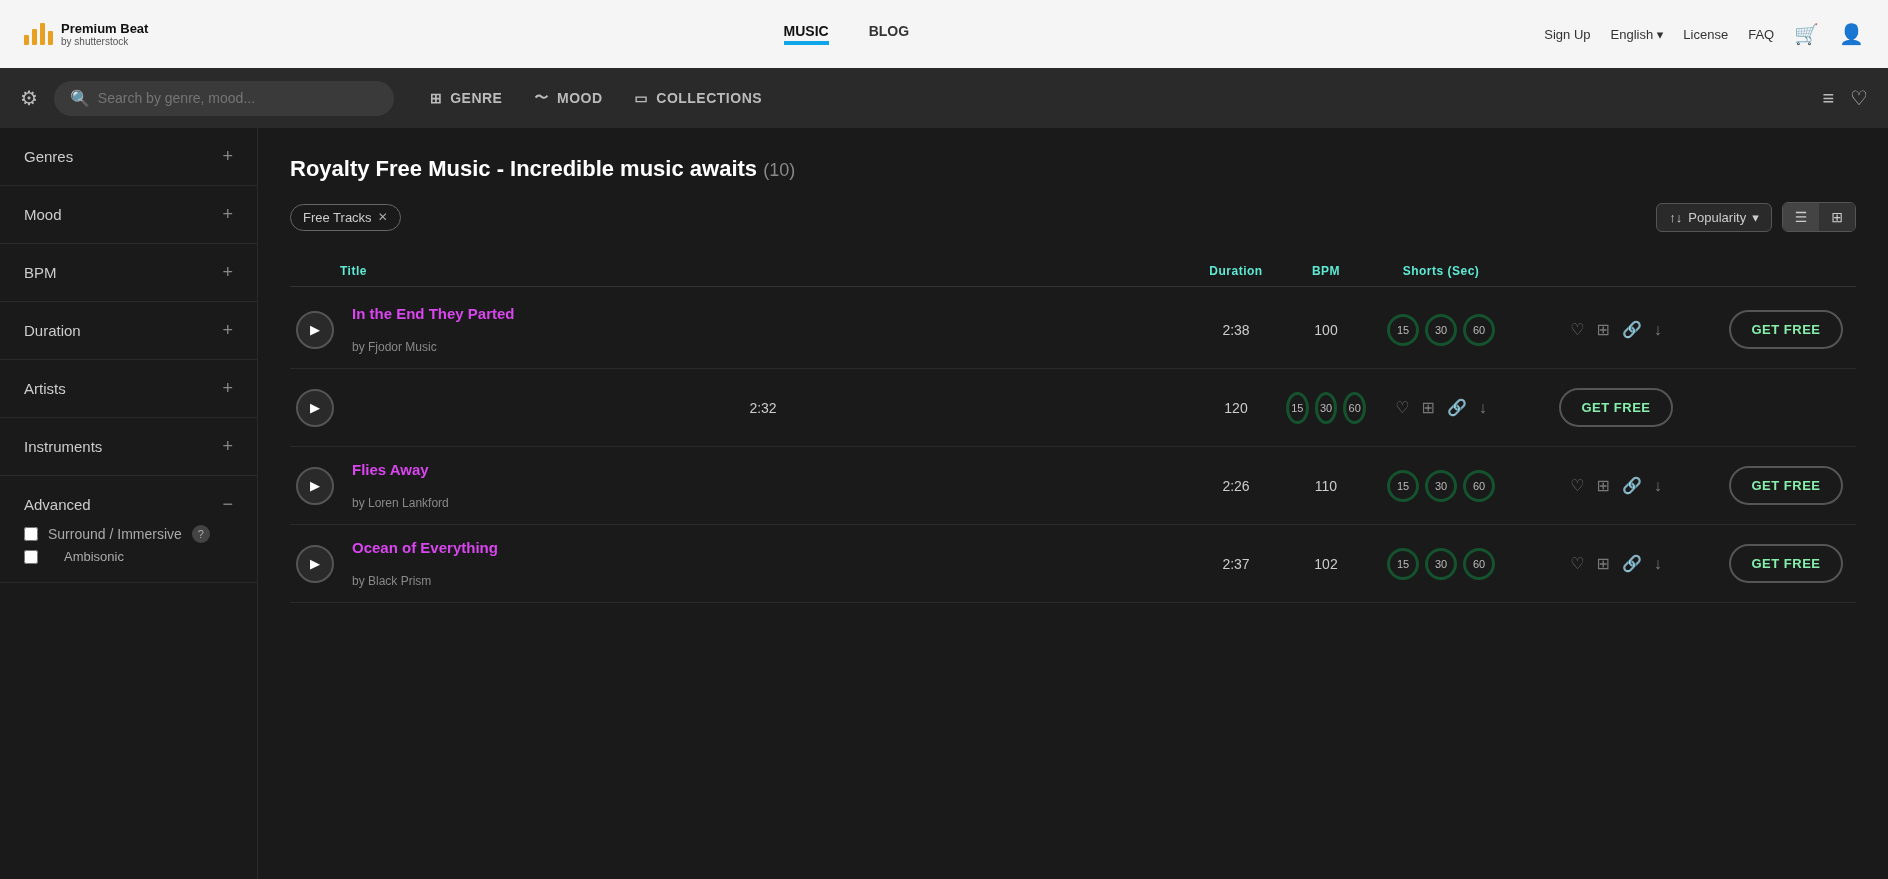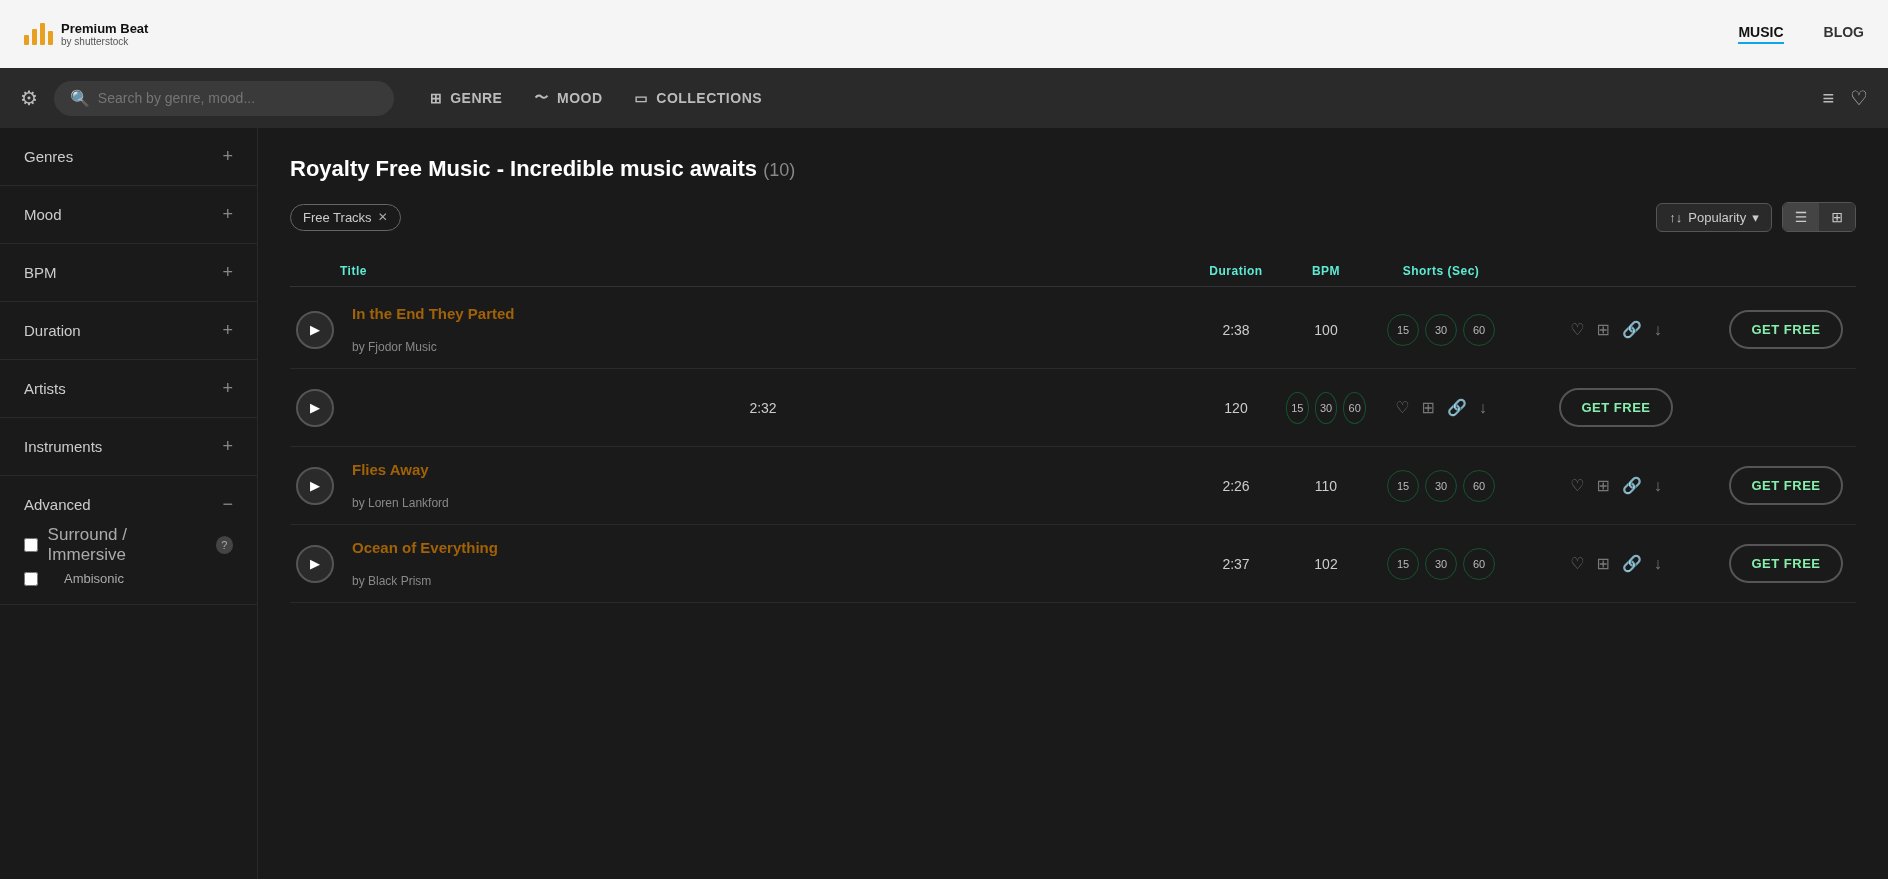--- a/index.html
+++ b/index.html
@@ -18,21 +18,21 @@
     .logo-bars { display: flex; gap: 3px; align-items: flex-end; }
     .logo-bar { background: #e8a020; width: 5px; border-radius: 1px; }
     .logo-bar:nth-child(1) { height: 10px; }
     .logo-bar:nth-child(2) { height: 16px; }
     .logo-bar:nth-child(3) { height: 22px; }
     .logo-bar:nth-child(4) { height: 14px; }
     .logo-text { font-size: 13px; font-weight: 700; color: #111; line-height: 1.2; }
     .logo-sub { font-size: 10px; color: #555; font-weight: 400; }
     .top-nav-links { display: flex; gap: 40px; }
     .top-nav-link { font-size: 14px; color: #333; text-decoration: none; font-weight: 600; cursor: pointer; }
-    .top-nav-link.active { color: #111; border-bottom: 2px solid #0ea5e9; padding-bottom: 2px; }
+    .top-nav-link.active { color: #111; border-bottom: 4px solid #0ea5e9; padding-bottom: 2px; }
     .top-nav-right { display: flex; align-items: center; gap: 20px; }
     .top-nav-right-item { font-size: 13px; color: #333; cursor: pointer; }
 
     
     .search-bar {
       background: #2a2a2a;
       display: flex;
       align-items: center;
       padding: 0 20px;
       height: 60px;
@@ -79,21 +79,21 @@
       padding: 18px 24px;
       border-bottom: 1px solid #2a2a2a;
       cursor: pointer;
     }
     .sidebar-item-label { font-size: 15px; color: #ccc; font-weight: 500; }
     .sidebar-plus { color: #888; font-size: 18px; }
     .sidebar-minus { color: #888; font-size: 18px; }
     .sidebar-advanced { padding: 18px 24px; border-bottom: 1px solid #2a2a2a; }
     .sidebar-advanced-header { display: flex; align-items: center; justify-content: space-between; }
     .surround-row { display: flex; align-items: center; gap: 10px; padding: 10px 0 6px 0; }
-    .surround-label { font-size: 17px; color: #aaa; }
+    .surround-label { font-size: 14px; color: #aaa; }
     .help-icon { background: #444; border-radius: 50%; width: 18px; height: 18px; display: flex; align-items: center; justify-content: center; font-size: 11px; color: #aaa; cursor: pointer; }
     .checkbox { width: 14px; height: 14px; border: 1px solid #666; background: transparent; cursor: pointer; }
     .ambisonic-row { display: flex; align-items: center; gap: 26px; }
     .ambisonic-label { font-size: 13px; color: #aaa; }
 
     
     .content { flex: 1; background: #1a1a1a; padding: 28px 32px; overflow-y: auto; }
 
     .page-title { font-size: 22px; font-weight: 700; color: #fff; margin-bottom: 20px; }
     .page-title-count { font-size: 18px; font-weight: 400; color: #888; }
@@ -140,29 +140,29 @@
     }
     .play-btn {
       width: 38px; height: 38px;
       border-radius: 50%;
       background: #2a2a2a;
       border: 2px solid #555;
       display: flex; align-items: center; justify-content: center;
       cursor: pointer; color: #fff; font-size: 13px;
     }
     .track-info { padding: 0 12px; }
-    .track-title { font-size: 15px; color: #a16207; font-weight: 600; }
+    .track-title { font-size: 15px; color: #d946ef; font-weight: 600; }
     .track-artist { font-size: 12px; color: #888; margin-top: 18px; }
     .track-duration { font-size: 14px; color: #ccc; text-align: center; }
     .track-bpm { font-size: 14px; color: #ccc; text-align: center; }
     .shorts-pills { display: flex; gap: 6px; justify-content: center; }
     .short-pill {
       width: 32px; height: 32px;
       border-radius: 50%;
-      border: 1px solid #14532d;
+      border: 3px solid #14532d;
       display: flex; align-items: center; justify-content: center;
       font-size: 11px; color: #bbb;
       cursor: pointer;
     }
     .track-actions { display: flex; align-items: center; gap: 12px; justify-content: center; }
     .action-icon { color: #777; font-size: 16px; cursor: pointer; }
     .get-free-btn {
       background: transparent;
       border: 2px solid #555;
       border-radius: 25px;
@@ -188,20 +188,28 @@
     </div>
     <div>
       <div class="logo-text">Premium Beat</div>
       <div class="logo-sub">by shutterstock</div>
     </div>
   </div>
   <div class="top-nav-links">
     <a class="top-nav-link active">MUSIC</a>
     <a class="top-nav-link">BLOG</a>
   </div>
+  <div class="top-nav-right">
+    <span class="top-nav-right-item">Sign Up</span>
+    <span class="top-nav-right-item">English ▾</span>
+    <span class="top-nav-right-item">License</span>
+    <span class="top-nav-right-item">FAQ</span>
+    <button class="icon-btn">🛒</button>
+    <button class="icon-btn">👤</button>
+  </div>
 </nav>
 
 <div class="search-bar">
   <button class="icon-btn filter-icon">⚙</button>
   <div class="search-input-wrap">
     <span>🔍</span>
     <input class="search-input" type="text" placeholder="Search by genre, mood..." style="">
   </div>
   <div class="search-nav-items">
     <div class="search-nav-item">

